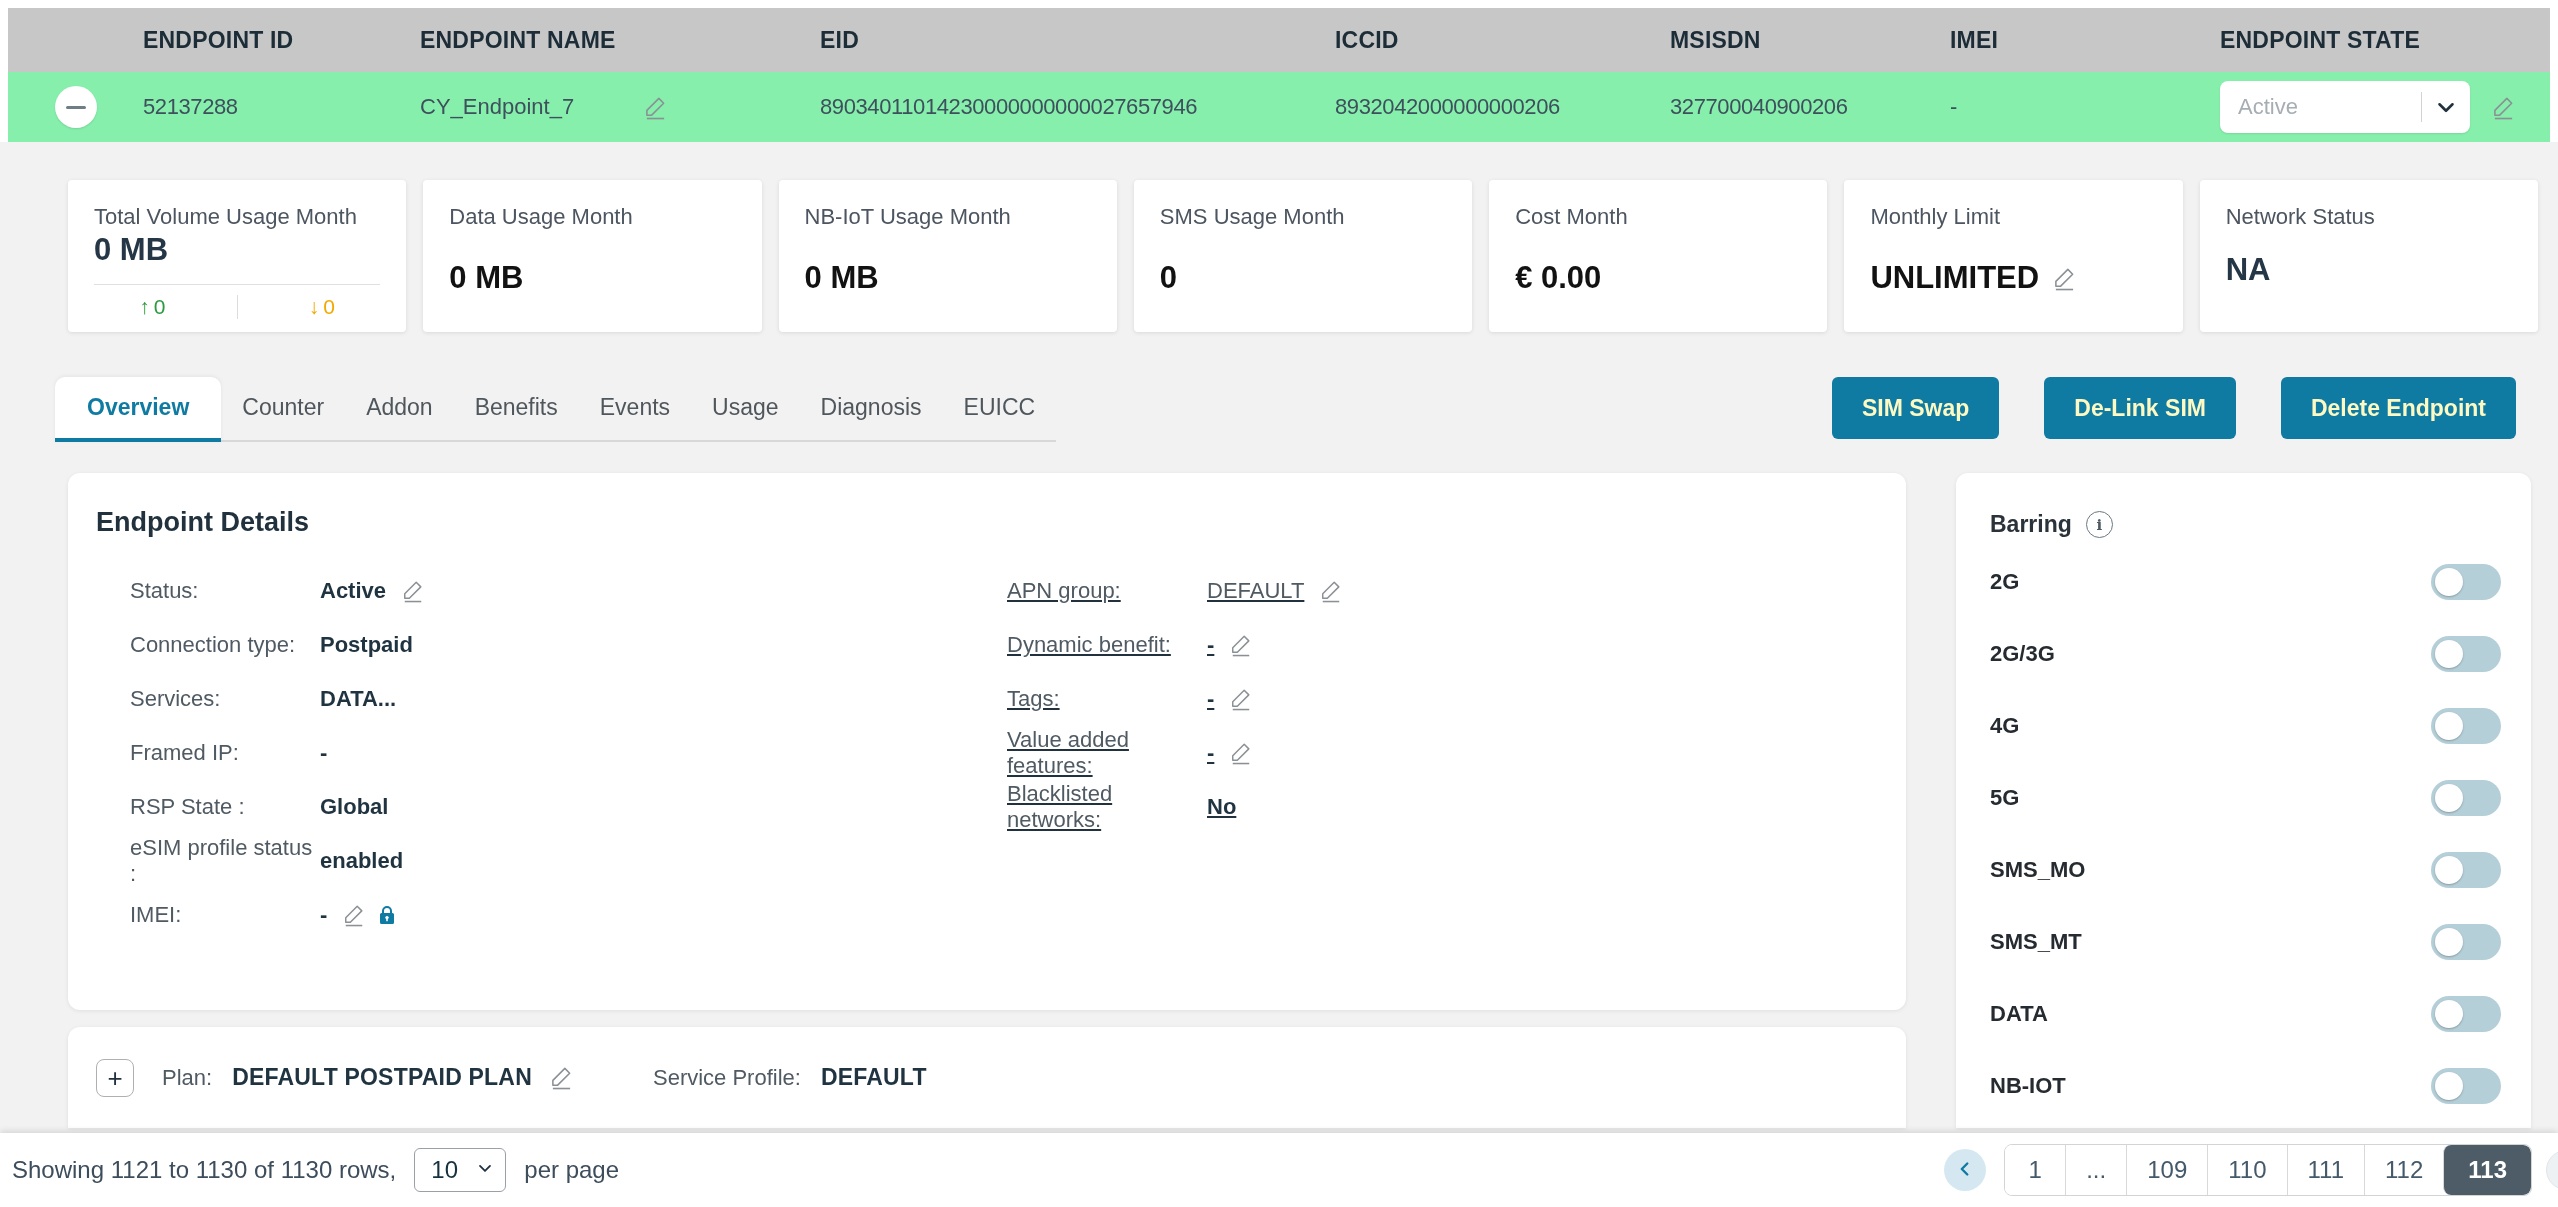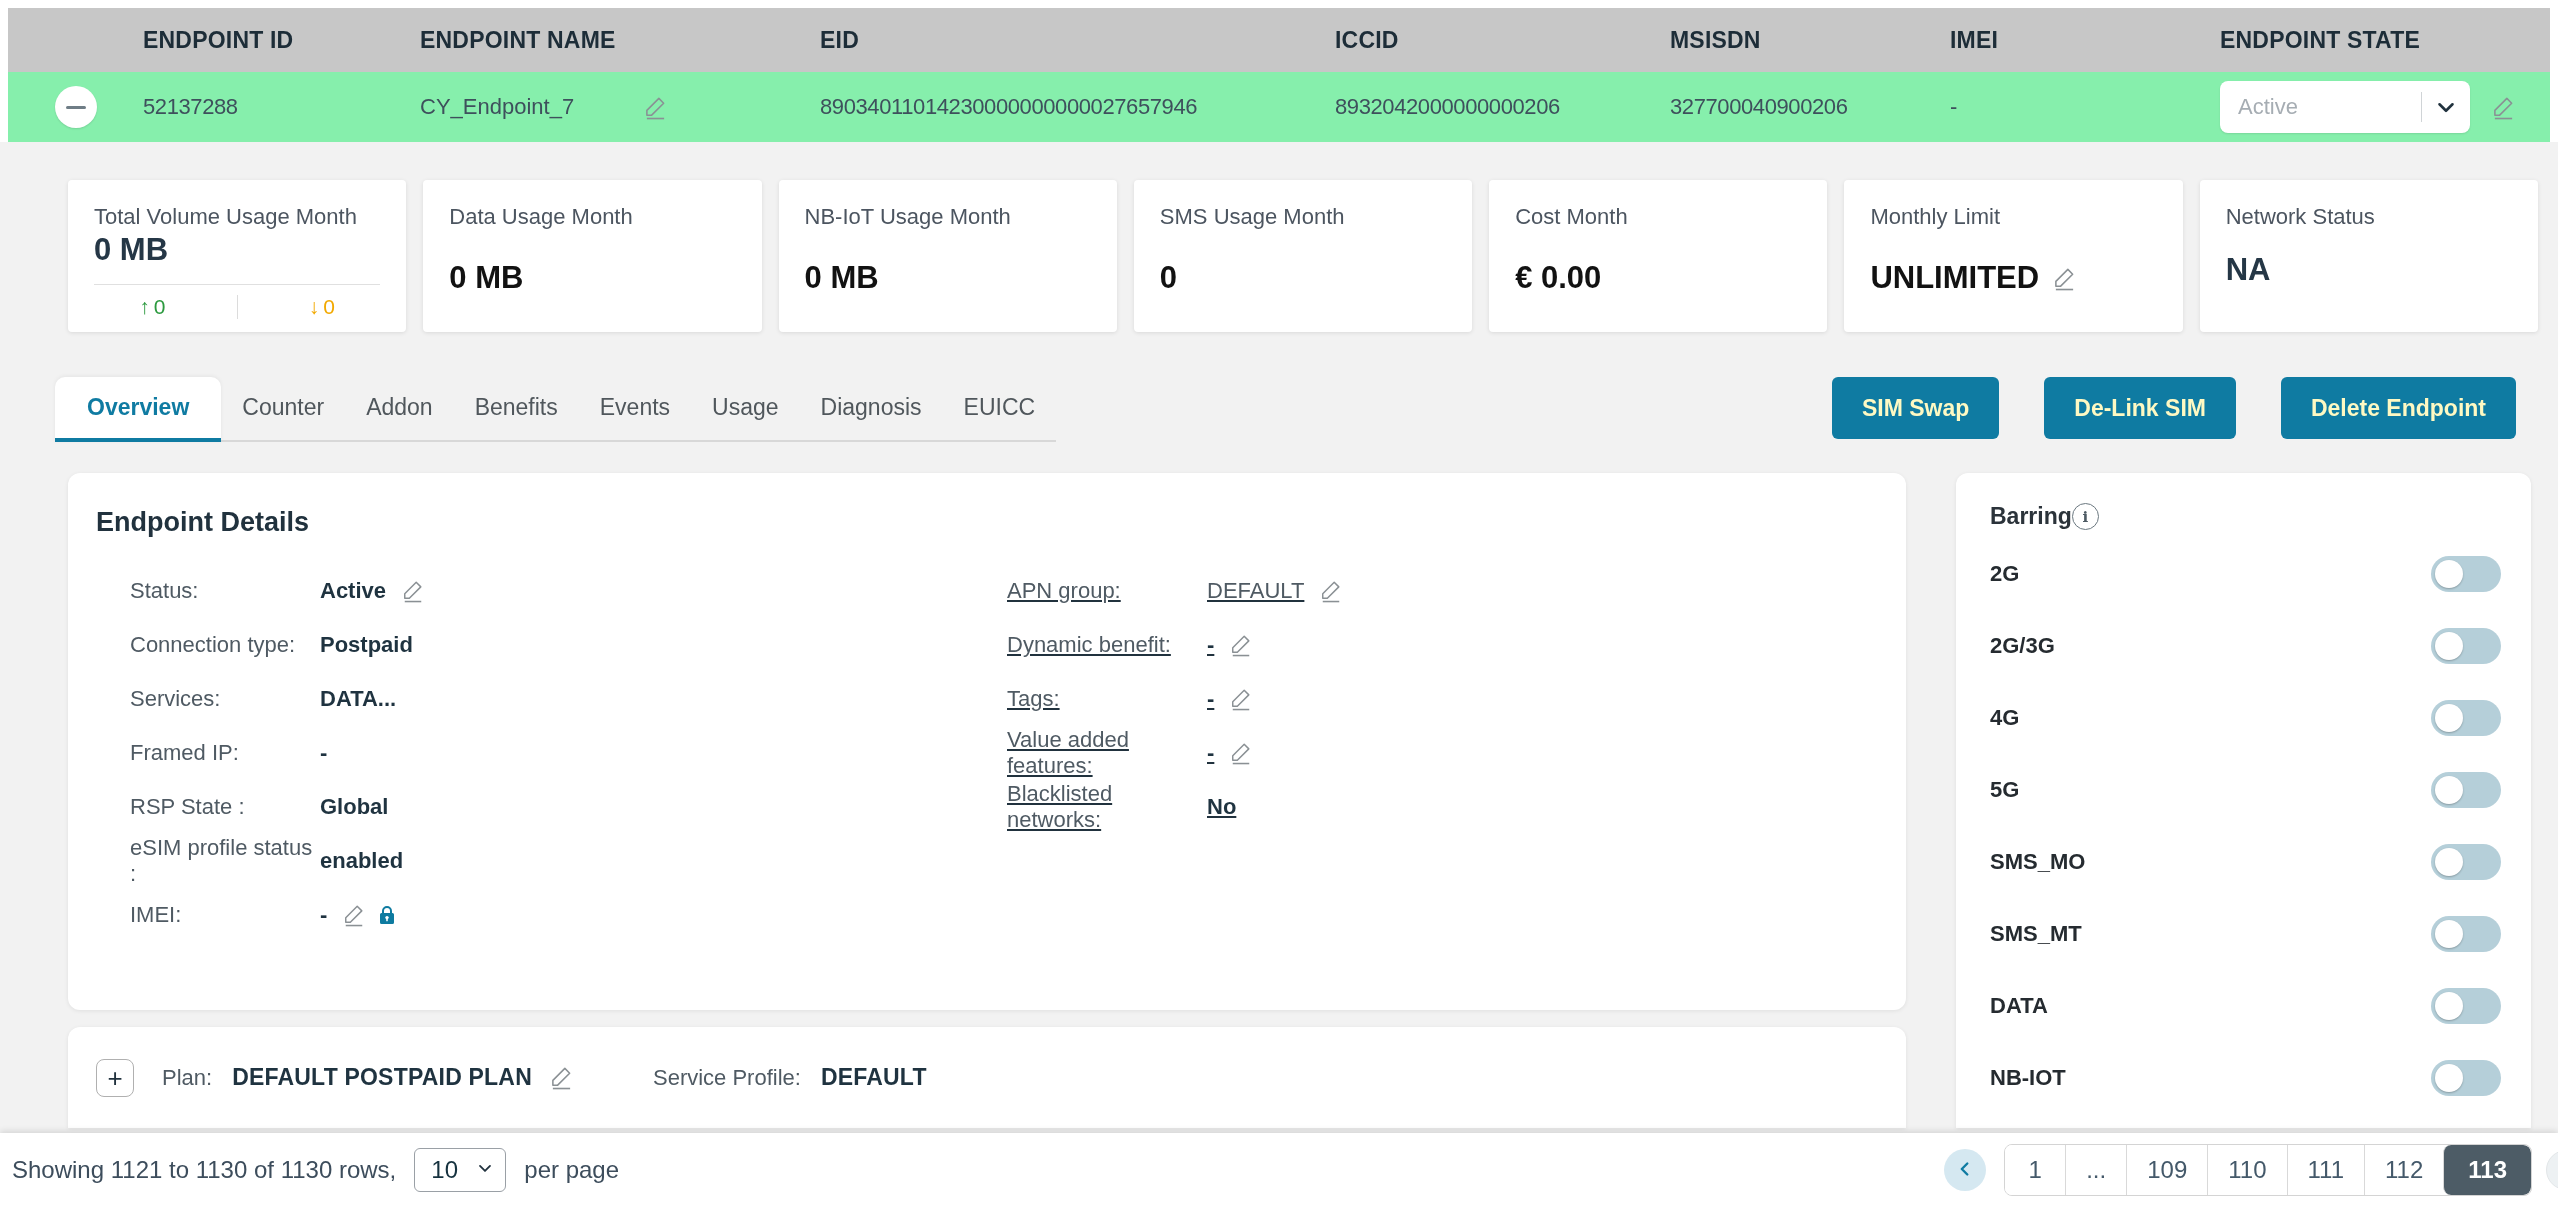--- a/index.html
+++ b/index.html
@@ -95,21 +95,21 @@
   .plus-btn { width:38px; height:38px; border:1.5px solid #b0b0b0; border-radius:8px; background:#fff;
     font-size:26px; line-height:1; color:#21323e; cursor:pointer; display:flex; align-items:center; justify-content:center; }
   .plan-label { font-size:22px; color:#4f5a63; margin-left:28px; }
   .plan-value { font-size:23px; font-weight:bold; color:#1f3340; margin-left:20px; letter-spacing:.2px; }
   .plan-pencil { margin-left:18px; }
   .sp-label { margin-left:80px; }
 
   
   .barring-card { position:absolute; left:1956px; top:331px; width:575px; height:655px; background:#fff;
     border-radius:12px 12px 0 0; box-shadow:0 1px 4px rgba(0,0,0,.08); padding:30px 30px 0 34px; }
-  .barring-header { display:flex; align-items:center; gap:0; font-size:23px; font-weight:bold; color:#2b333a; }
+  .barring-header { display:flex; align-items:center; gap:14px; font-size:23px; font-weight:bold; color:#2b333a;margin-top:8px; }
   .info-icon { width:27px; height:27px; border:1.6px solid #6b7880; border-radius:50%;
     display:flex; align-items:center; justify-content:center;
     font-family:"DejaVu Serif", serif; font-size:15px; font-weight:bold; color:#4d5a63; cursor:pointer; }
   .barring-rows { margin-top:8px; }
   .barring-row { height:72px; display:flex; align-items:center; justify-content:space-between; }
   .barring-label { font-size:22px; font-weight:bold; color:#252b30; }
   .toggle { width:70px; height:36px; border-radius:18px; background:#b5cfd9; border:none; position:relative; cursor:pointer; }
   .knob { position:absolute; left:4px; top:4px; width:28px; height:28px; border-radius:50%; background:#fff;
     box-shadow:0 1px 2px rgba(0,0,0,.25); }
 

